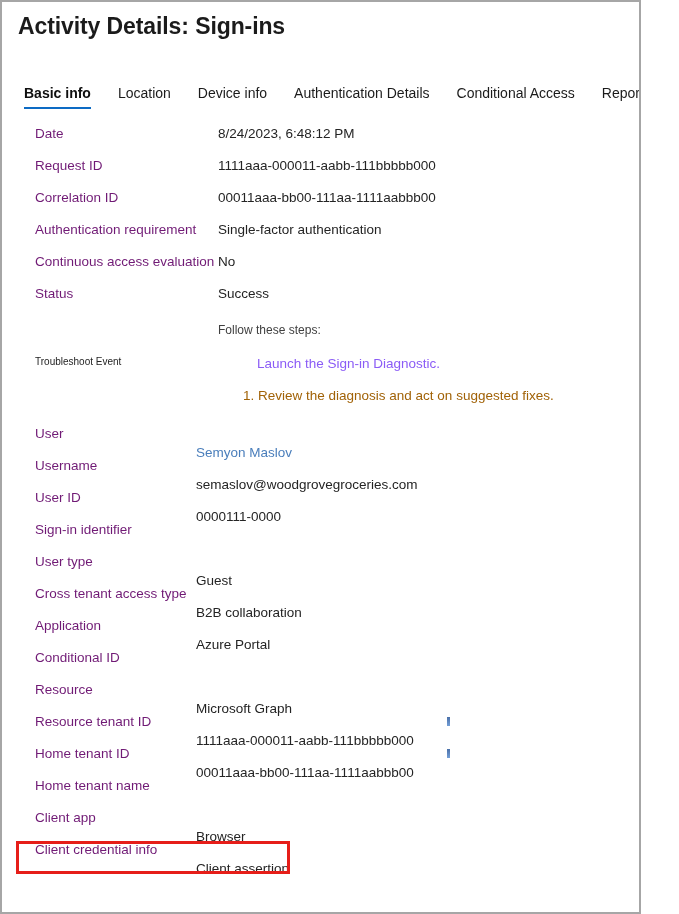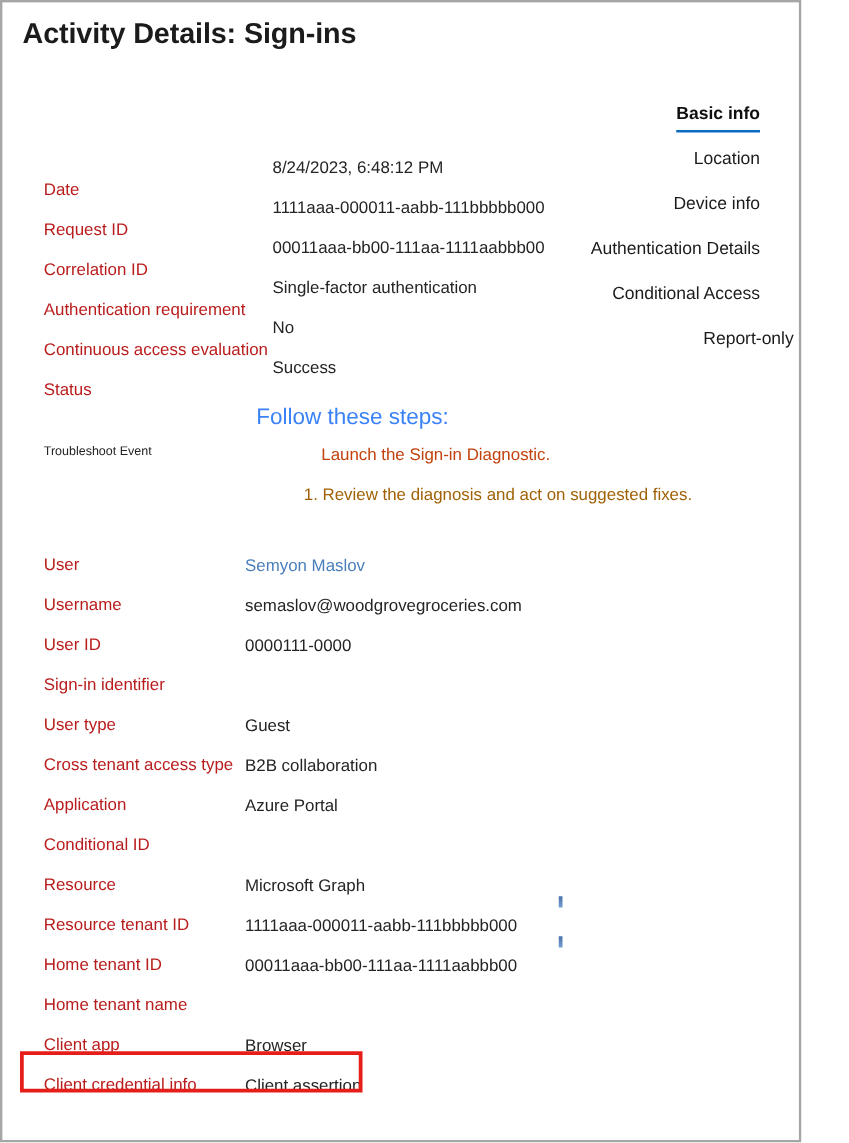--- a/index.html
+++ b/index.html
@@ -46,24 +46,23 @@
   }
 
   
   .tabs {
     position: absolute;
     left: 22px;
     top: 80px;
     right: 4px;
     height: 30px;
     display: flex;
-    align-items: flex-end;
-    gap: 12px;
-    white-space: nowrap;
-    flex-direction: column;
+    align-items: center;
+    gap: 0px;
+    white-space: nowrap;
   }
   .tab {
     position: relative;
     font-size: 14px;
     color: #1b1b1b;
     padding: 0 0 8px 0;
     margin-right: 27px;
     cursor: pointer;
     line-height: 16px;
   }
@@ -89,23 +88,23 @@
     top: 120px;
     right: 0;
   }
   .row {
     position: relative;
     height: 32px;
   }
   .row .label {
     position: absolute;
     left: 33px;
-    top: 21px;
-    font-size: 13.5px;
-    color: #b91c1c;
+    top: 3px;
+    font-size: 13.5px;
+    color: #701a75;
     white-space: nowrap;
     line-height: 18px;
   }
   .row .value {
     position: absolute;
     left: 216px;
     top: 3px;
     font-size: 13.5px;
     color: #242424;
     white-space: nowrap;
@@ -134,32 +133,32 @@
   .troubleshoot .label {
     position: absolute;
     left: 33px;
     top: 42px;
     font-size: 10px;
     color: #242424;
     white-space: nowrap;
   }
   .ts-lead {
     position: absolute;
-    left: 203px;
+    left: 216px;
     top: 9px;
-    font-size: 18px;
-    color: #3b82f6;
+    font-size: 12px;
+    color: #404040;
     white-space: nowrap;
   }
   .ts-link {
     position: absolute;
     left: 255px;
     top: 42px;
     font-size: 13.5px;
-    color: #c2410c;
+    color: #8b5cf6;
     white-space: nowrap;
     cursor: pointer;
   }
   .ts-step {
     position: absolute;
     left: 241px;
     top: 74px;
     font-size: 13.5px;
     color: #a16207;
     white-space: nowrap;

